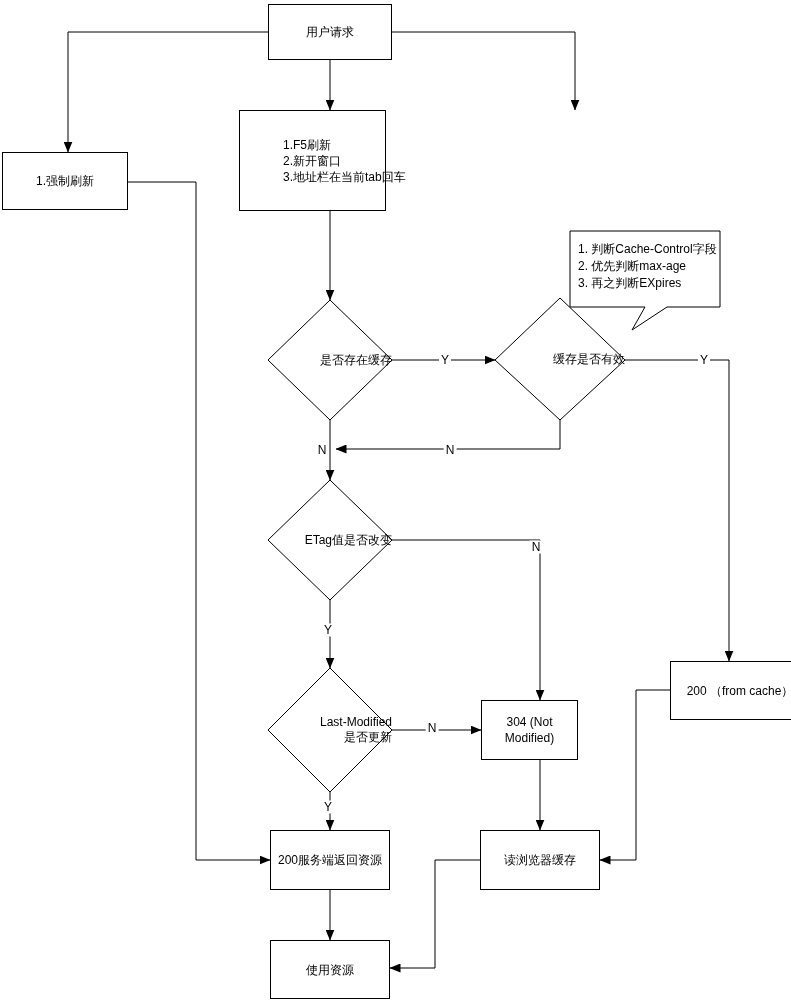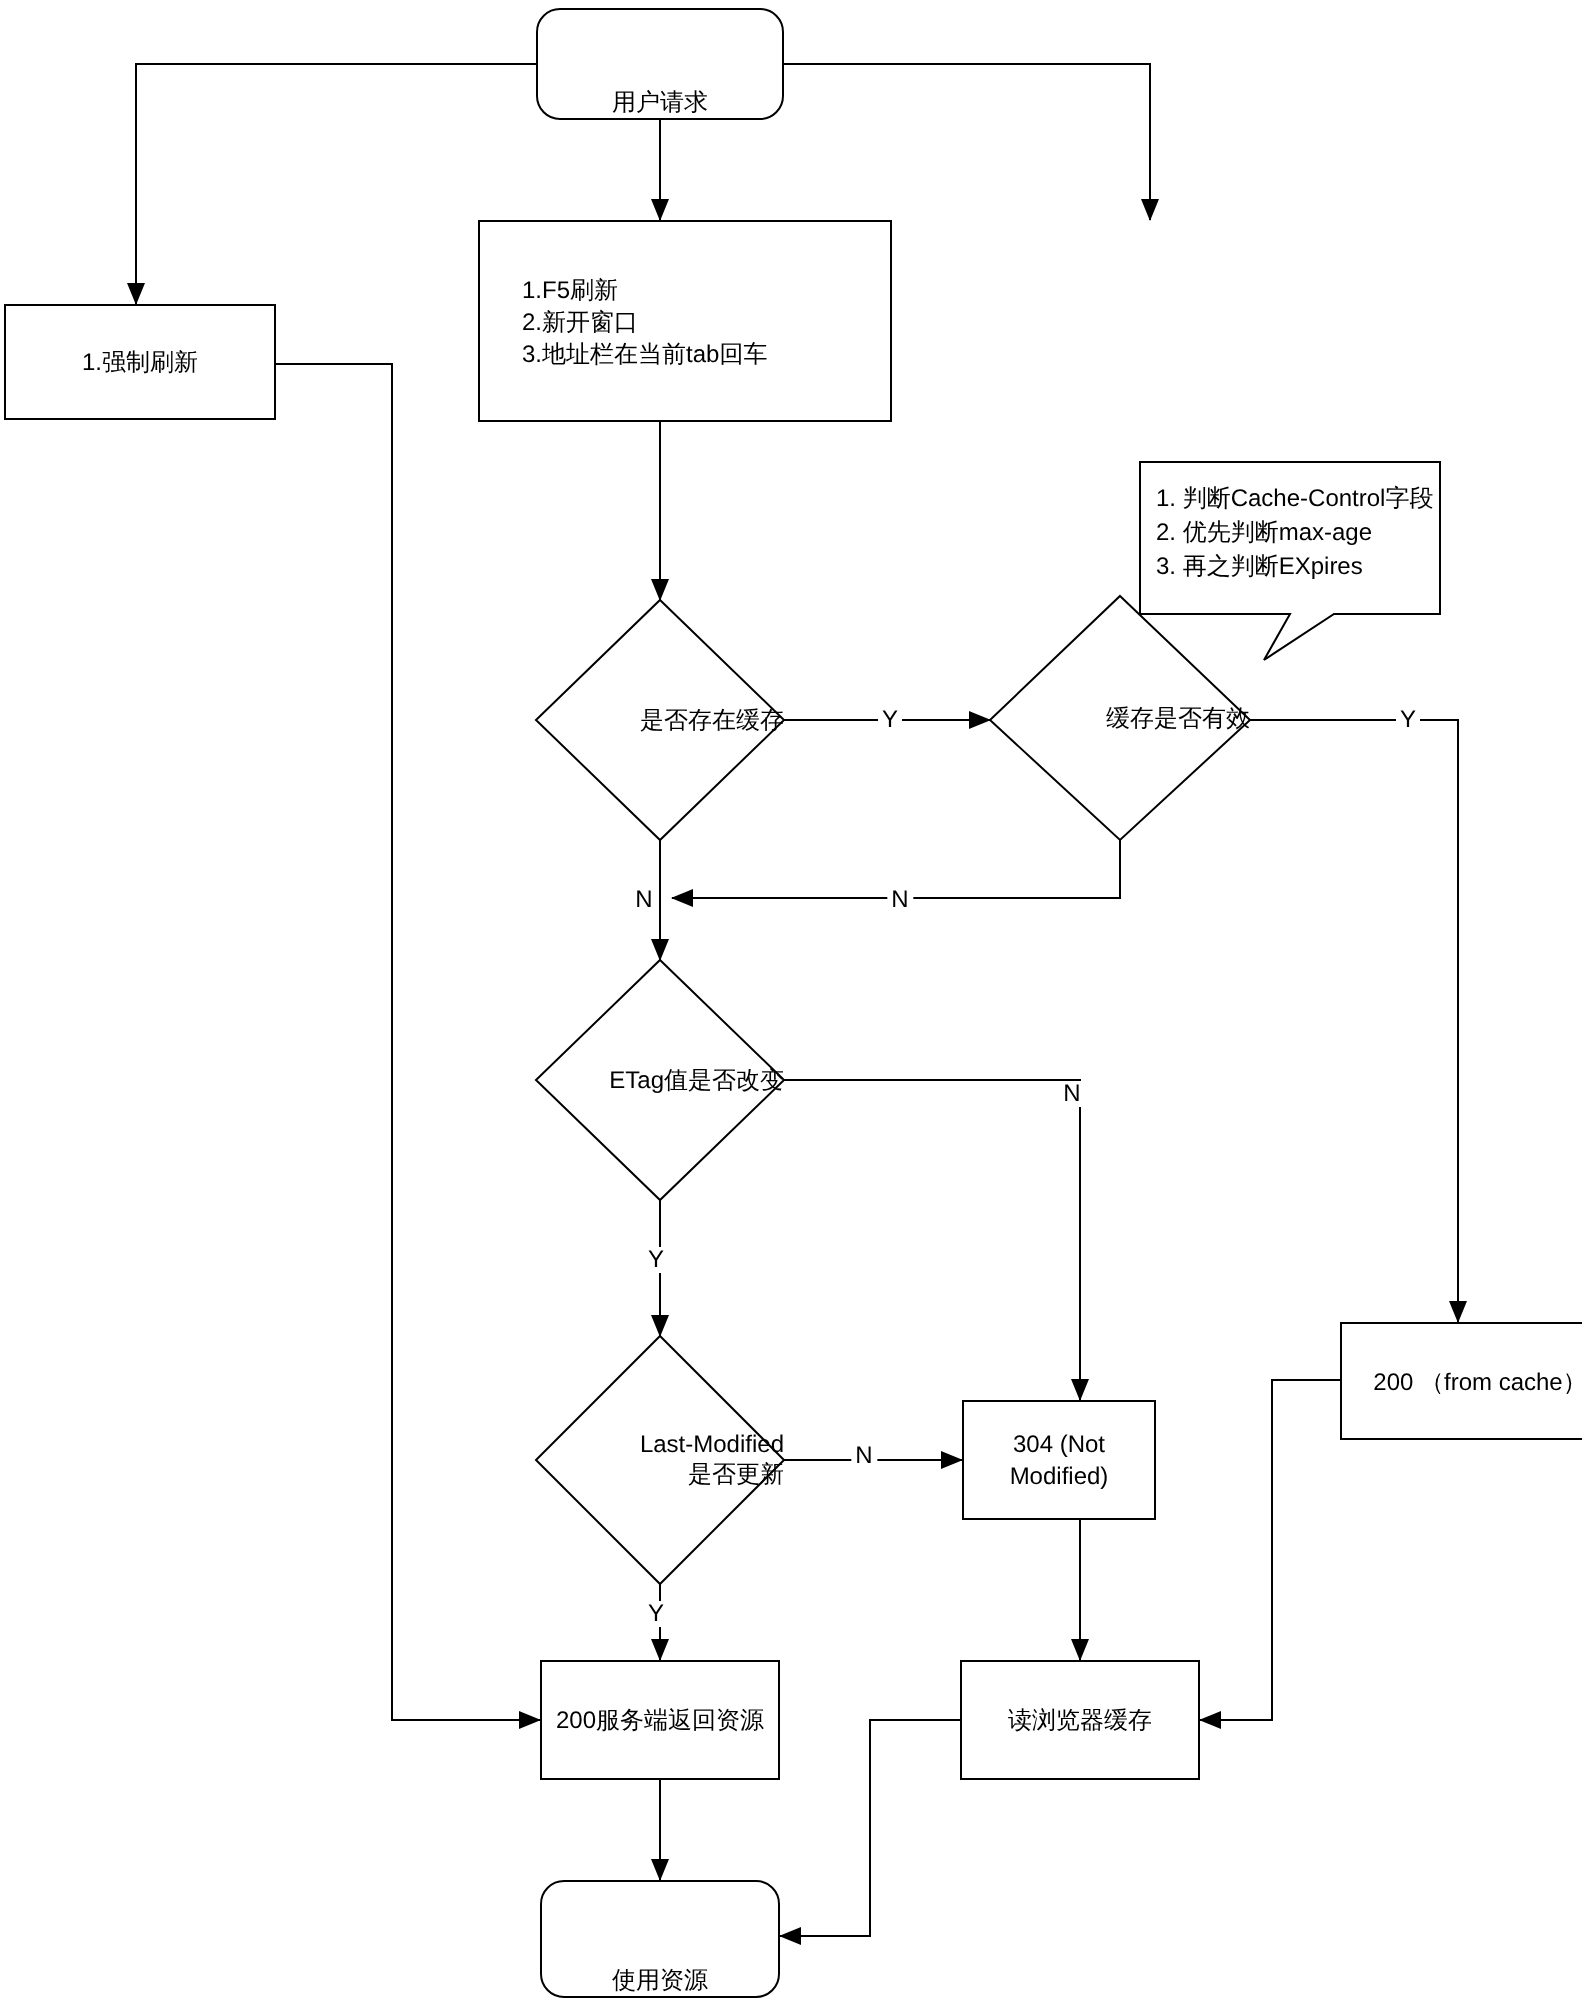--- a/index.html
+++ b/index.html
@@ -7,21 +7,21 @@
     position:relative;width:791px;height:1001px;background:#fff;
     font-family:"Liberation Sans","DejaVu Sans",sans-serif;
     font-size:12px;color:#000;overflow:hidden;
   }
   .layer{position:absolute;left:0;top:0;width:791px;height:1001px;}
   .node{
     position:absolute;box-sizing:border-box;border:1px solid #000;background:#fff;
     display:flex;align-items:center;justify-content:center;text-align:center;
     line-height:16px;
   }
-  .node.rounded{border-radius:12px;align-items:flex-end;}
+  .node.rounded{border-radius:0;}
   .node.listbox{flex-direction:column;align-items:flex-start;justify-content:center;text-align:left;}
   .node.listbox div{white-space:nowrap;}
   .diamond-label{
     position:absolute;display:flex;flex-direction:column;align-items:flex-end;justify-content:center;
     text-align:center;line-height:15px;pointer-events:none;
   }
   .note-text{
     position:absolute;line-height:17px;white-space:nowrap;text-align:left;
   }
   .edge-label{
@@ -65,25 +65,25 @@
     <polygon points="330,480 392,540 330,600 268,540" fill="#fff" stroke="#000"></polygon>
     <polygon points="330,668 392,730 330,792 268,730" fill="#fff" stroke="#000"></polygon>
 
     <path d="M570 231 H720 V307 H667 L632 330 L645 307 H570 Z" fill="#fff" stroke="#000"></path>
   </svg>
 
   <div class="node rounded" style="left:268px;top:4px;width:124px;height:56px;">
     <span>用户请求</span>
   </div>
 
-  <div class="node" style="left:2px;top:152px;width:136px;height:58px;">
+  <div class="node" style="left:2px;top:152px;width:126px;height:58px;">
     <span>1.强制刷新</span>
   </div>
 
-  <div class="node listbox" style="left:239px;top:110px;width:207px;height:101px;padding-left:21px;">
+  <div class="node listbox" style="left:239px;top:110px;width:147px;height:101px;padding-left:43px;">
     <div>1.F5刷新</div>
     <div>2.新开窗口</div>
     <div>3.地址栏在当前tab回车</div>
   </div>
 
 
   <div class="note-text" style="left:578px;top:241px;">
     <div>1. 判断Cache-Control字段</div>
     <div>2. 优先判断max-age</div>
     <div>3. 再之判断EXpires</div>

